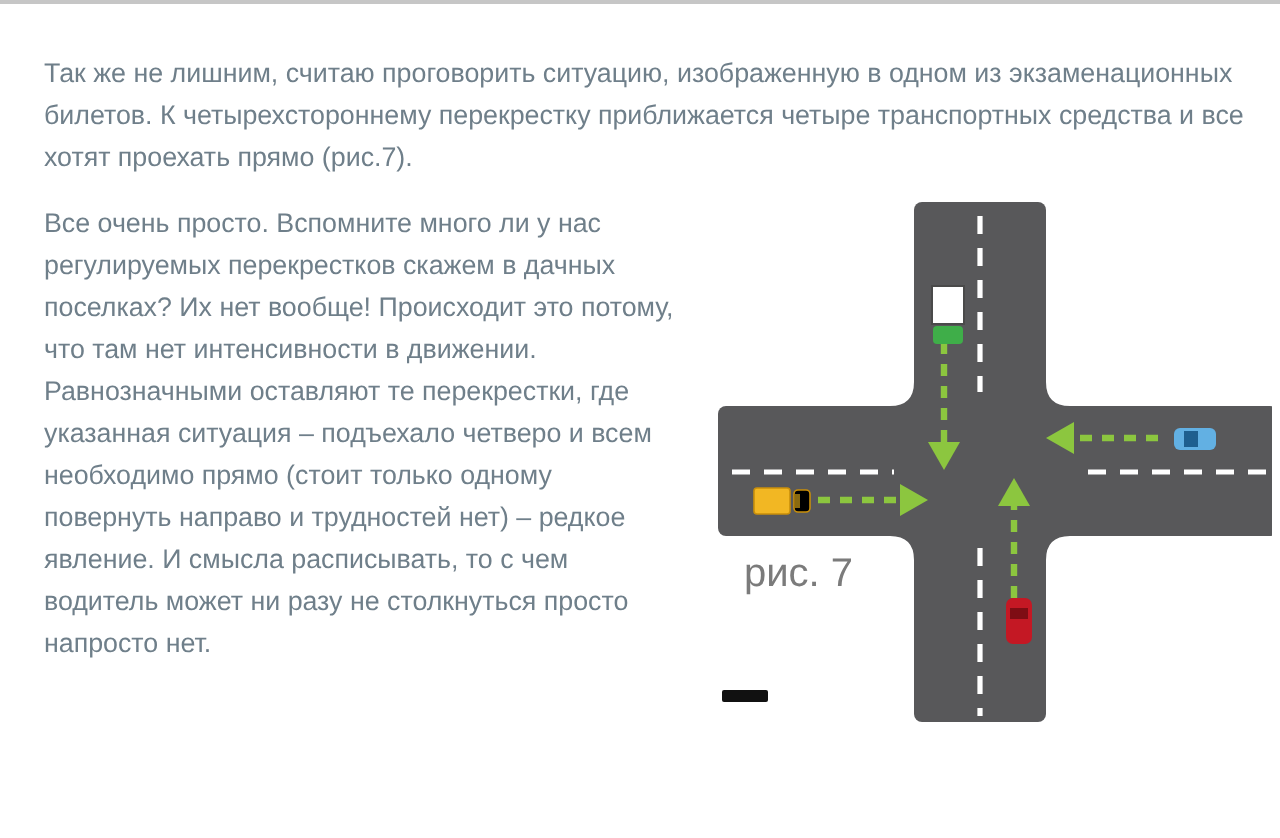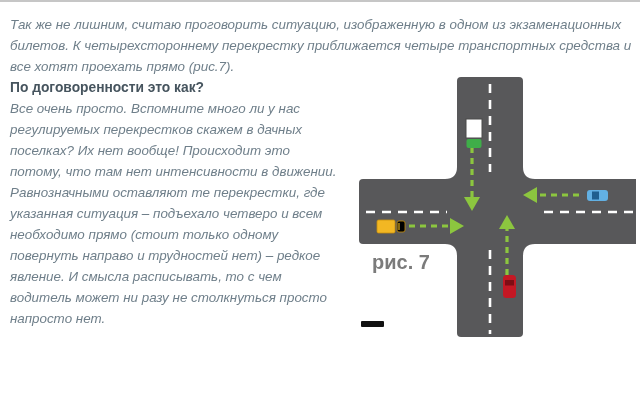--- a/index.html
+++ b/index.html
@@ -9,36 +9,35 @@
     box-sizing: border-box;
     border-top: 2px solid #c6c6c6;
     padding: 12px 4px 10px 10px;
     font-family: "Liberation Sans", sans-serif;
     font-size: 13.4px;
     line-height: 21px;
     color: #6f7f8a;
     overflow: hidden;
   }
   .article { width: 626px; }
-  .article p { margin: 0; font-style: italic; }
+  .article p { margin: 12px; }
   .article h3 {
     margin: 0;
     font-size: 13.8px;
     line-height: 21px;
     font-weight: bold;
     color: #46545e;
   }
   figure.intersection {
     float: right;
     width: 292px;
     height: 262px;
     margin: 0 0 6px 4px;
     padding: 0;
     position: relative;
-    font-weight: bold;
   }
   figure.intersection svg { display: block; }
 </style>
 </head>
 <body>
 
 <div class="article">
 
   <p>Так же не лишним, считаю проговорить ситуацию, изображенную в одном из экзаменационных билетов. К четырехстороннему перекрестку приближается четыре транспортных средства и все хотят проехать прямо (рис.7).</p>
 
@@ -92,19 +91,18 @@
         <rect x="159" y="198" width="13" height="23" rx="3.5" fill="#c41824"></rect>
         <rect x="161" y="203" width="9" height="5.5" fill="#7e0d14"></rect>
       </g>
 
       <text x="28" y="192" font-size="20" font-family="Liberation Sans, sans-serif" fill="#7b7b7b">рис. 7</text>
       <rect x="17" y="244" width="23" height="6" rx="1" fill="#111111"></rect>
     </svg>
   </figure>
 
 
-  <h3>По договоренности это как?</h3>
 
 
 
   <p>Все очень просто. Вспомните много ли у нас регулируемых перекрестков скажем в дачных поселках? Их нет вообще! Происходит это потому, что там нет интенсивности в движении. Равнозначными оставляют те перекрестки, где указанная ситуация – подъехало четверо и всем необходимо прямо (стоит только одному повернуть направо и трудностей нет) – редкое явление. И смысла расписывать, то с чем водитель может ни разу не столкнуться просто напросто нет.</p>
 
 </div>
 
 </body></html>

